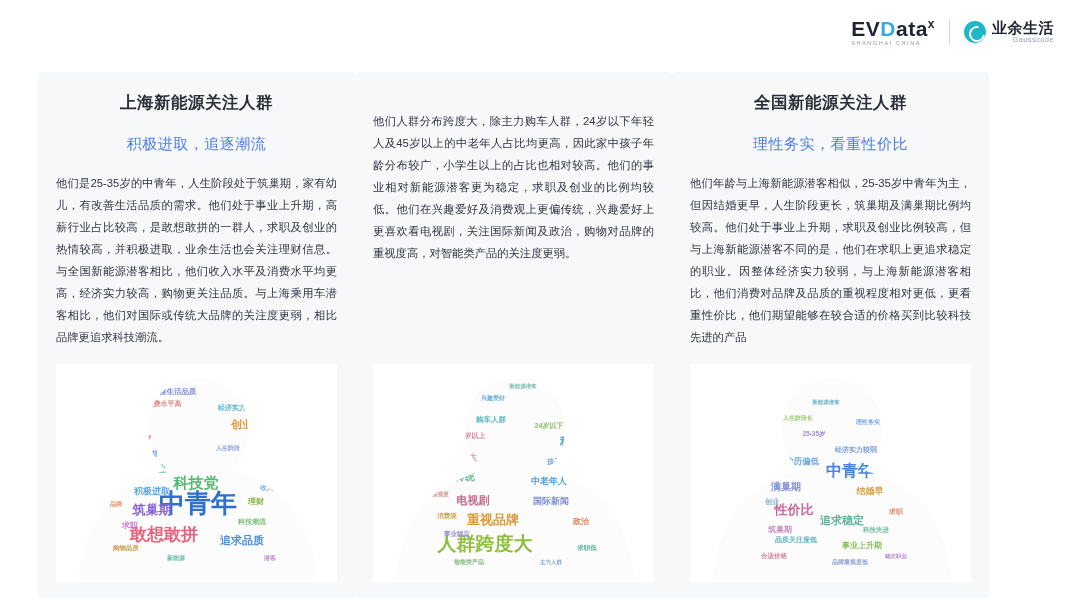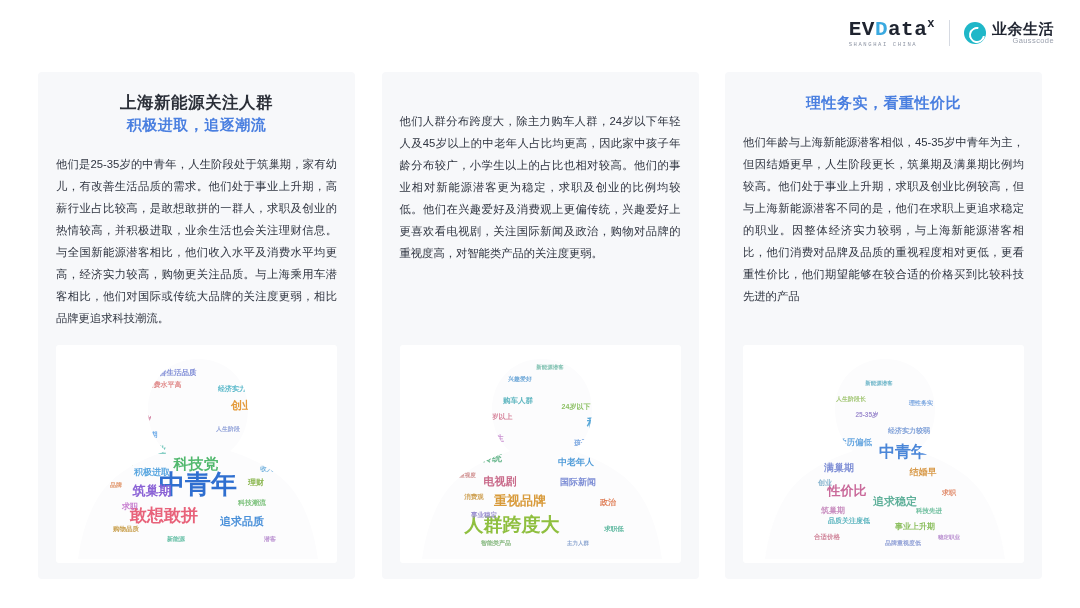--- a/index.html
+++ b/index.html
@@ -22,21 +22,20 @@
     top: 18px; right: 26px;
     display: flex;
     align-items: center;
     gap: 14px;
   }
   .logo-evdata {
     display: flex;
     flex-direction: column;
     align-items: flex-start;
     line-height: 1;
-    font-family: Liberation Mono, monospace;
   }
   .logo-evdata .main {
     font-size: 21px;
     font-weight: bold;
     color: #1f2430;
     letter-spacing: .5px;
   }
   .logo-evdata .main .accent { color: #3aa9e0; }
   .logo-evdata .main .sup {
     font-size: 12px;
@@ -88,44 +87,42 @@
     letter-spacing: .4px;
     text-align: right;
   }
 
   
   .cards {
     position: absolute;
     top: 72px; left: 38px;
     width: 1004px;
     display: flex;
-    gap: 26px;
-    justify-content: space-between;
   }
   .card {
     width: 317px;
     background: #f7f8fa;
     border-radius: 4px;
     padding: 20px 18px 16px 18px;
     display: flex;
     flex-direction: column;
   }
   .card-title {
     text-align: center;
     font-size: 16.5px;
     font-weight: bold;
     color: #2b2f38;
     letter-spacing: .5px;
   }
   .card-subtitle {
     text-align: center;
     font-size: 15px;
-    font-weight: bold;
+    font-weight: normal;
     color: #4a7fe0;
-    margin-top: 2px;
+    margin-top: 21px;
     letter-spacing: .5px;
   }
   .card-body {
     margin-top: 18px;
     font-size: 11.3px;
     line-height: 1.95;
     color: #2f3440;
     text-align: justify;
     text-justify: inter-ideograph;
   }
@@ -251,22 +248,23 @@
                 <text x="178" y="200" text-anchor="middle" fill="#8aa4d0" font-size="5.5" class="wc-word">主力人群</text>
                 <text x="62" y="132" text-anchor="middle" fill="#d08f8f" font-size="5.5" class="wc-word">品牌重视度</text>
                 <text x="150" y="24" text-anchor="middle" fill="#7fc0b0" font-size="5.5" class="wc-word">新能源潜客</text>
               </g>
             </svg>
           </div>
       </div>
     </div>
 
     <div class="card">
+      <div class="card-title">全国新能源关注人群</div>
       <div class="card-subtitle">理性务实，看重性价比</div>
-      <div class="card-body">他们年龄与上海新能源潜客相似，45-35岁中青年为主，但因结婚更早，人生阶段更长，筑巢期及满巢期比例均较高。他们处于事业上升期，求职及创业比例较高，但与上海新能源潜客不同的是，他们在求职上更追求稳定的职业。因整体经济实力较弱，与上海新能源潜客相比，他们消费对品牌及品质的重视程度相对更低，更看重性价比，他们期望能够在较合适的价格买到比较科技先进的产品</div>
+      <div class="card-body">他们年龄与上海新能源潜客相似，25-35岁中青年为主，但因结婚更早，人生阶段更长，筑巢期及满巢期比例均较高。他们处于事业上升期，求职及创业比例较高，但与上海新能源潜客不同的是，他们在求职上更追求稳定的职业。因整体经济实力较弱，与上海新能源潜客相比，他们消费对品牌及品质的重视程度相对更低，更看重性价比，他们期望能够在较合适的价格买到比较科技先进的产品</div>
       <div class="wc-wrap">
         <div class="wordcloud" id="wc2">
             <svg width="283" height="218" viewBox="0 0 283 218">
               <defs>
                 <clipPath id="bust2">
                   <path d="M142 12 C112 12 92 34 92 62 C92 82 100 96 110 104 C86 112 62 124 48 142 C34 160 26 184 22 212 L262 212 C258 184 250 160 236 142 C222 124 198 112 174 104 C184 96 192 82 192 62 C192 34 172 12 142 12 Z" transform="translate(0,2)"></path>
                 </clipPath>
               </defs>
               <path d="M142 12 C112 12 92 34 92 62 C92 82 100 96 110 104 C86 112 62 124 48 142 C34 160 26 184 22 212 L262 212 C258 184 250 160 236 142 C222 124 198 112 174 104 C184 96 192 82 192 62 C192 34 172 12 142 12 Z" transform="translate(0,2)" fill="#fcfcfd"></path>
               <g clip-path="url(#bust2)">

